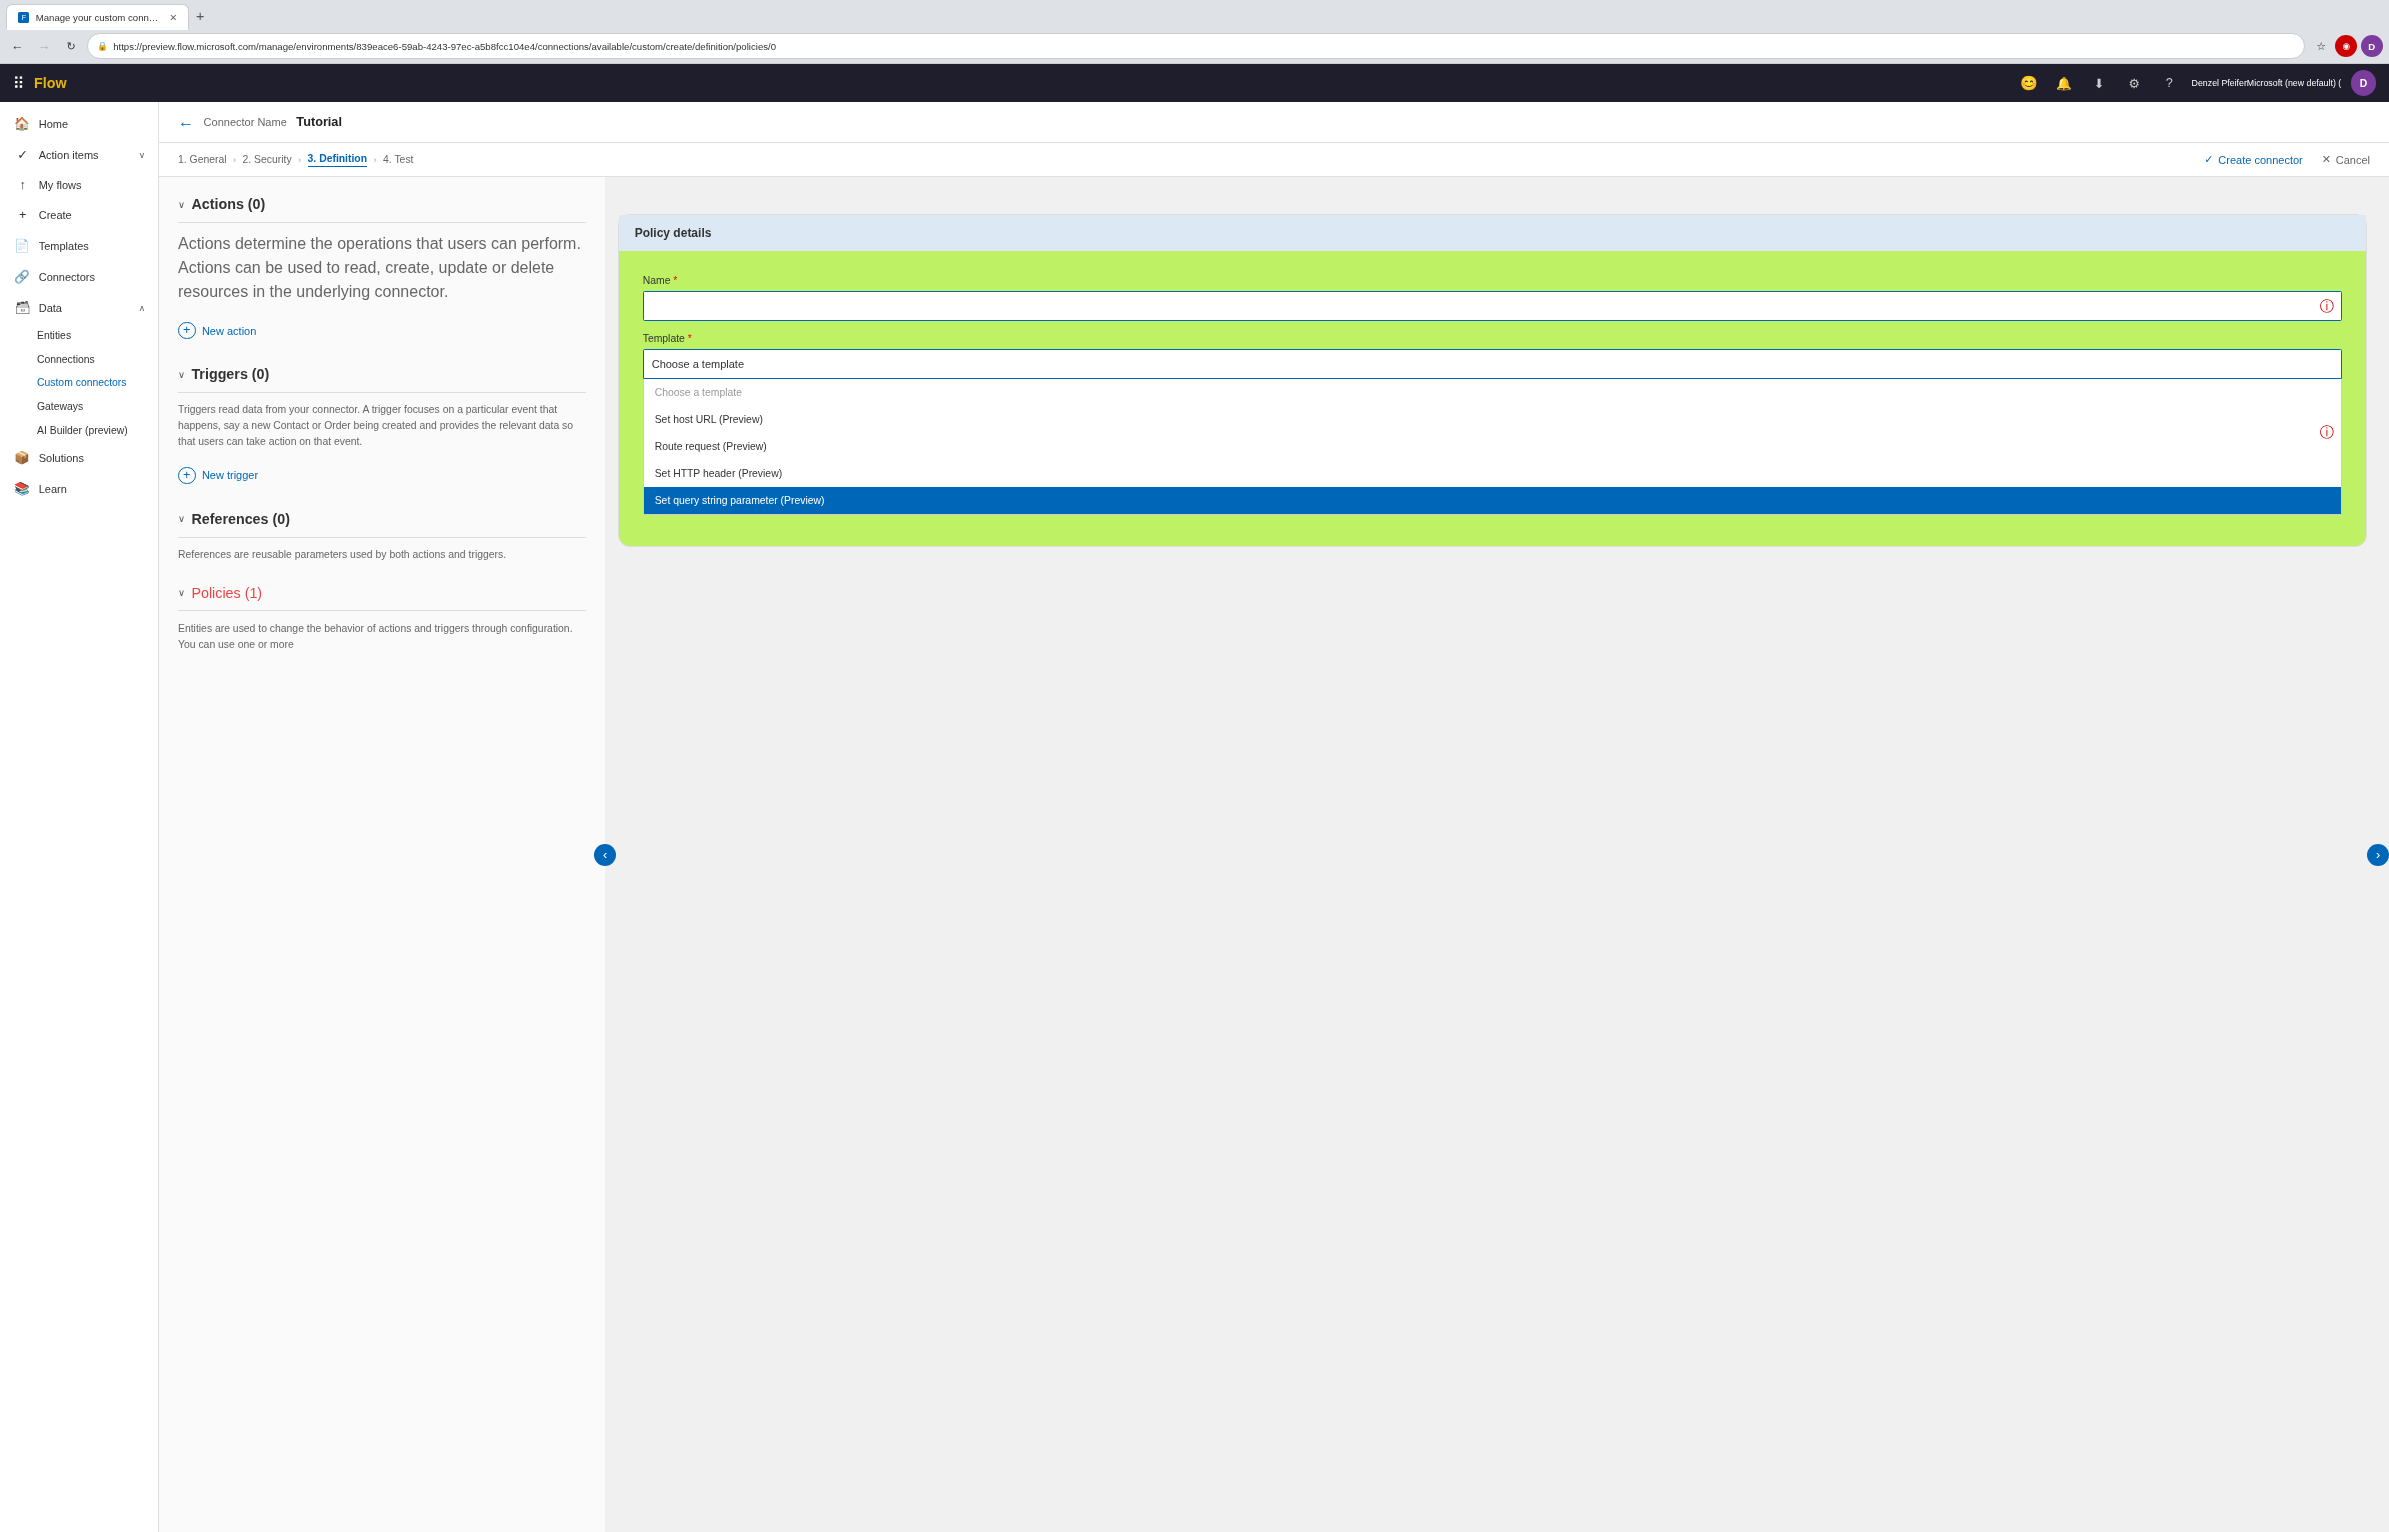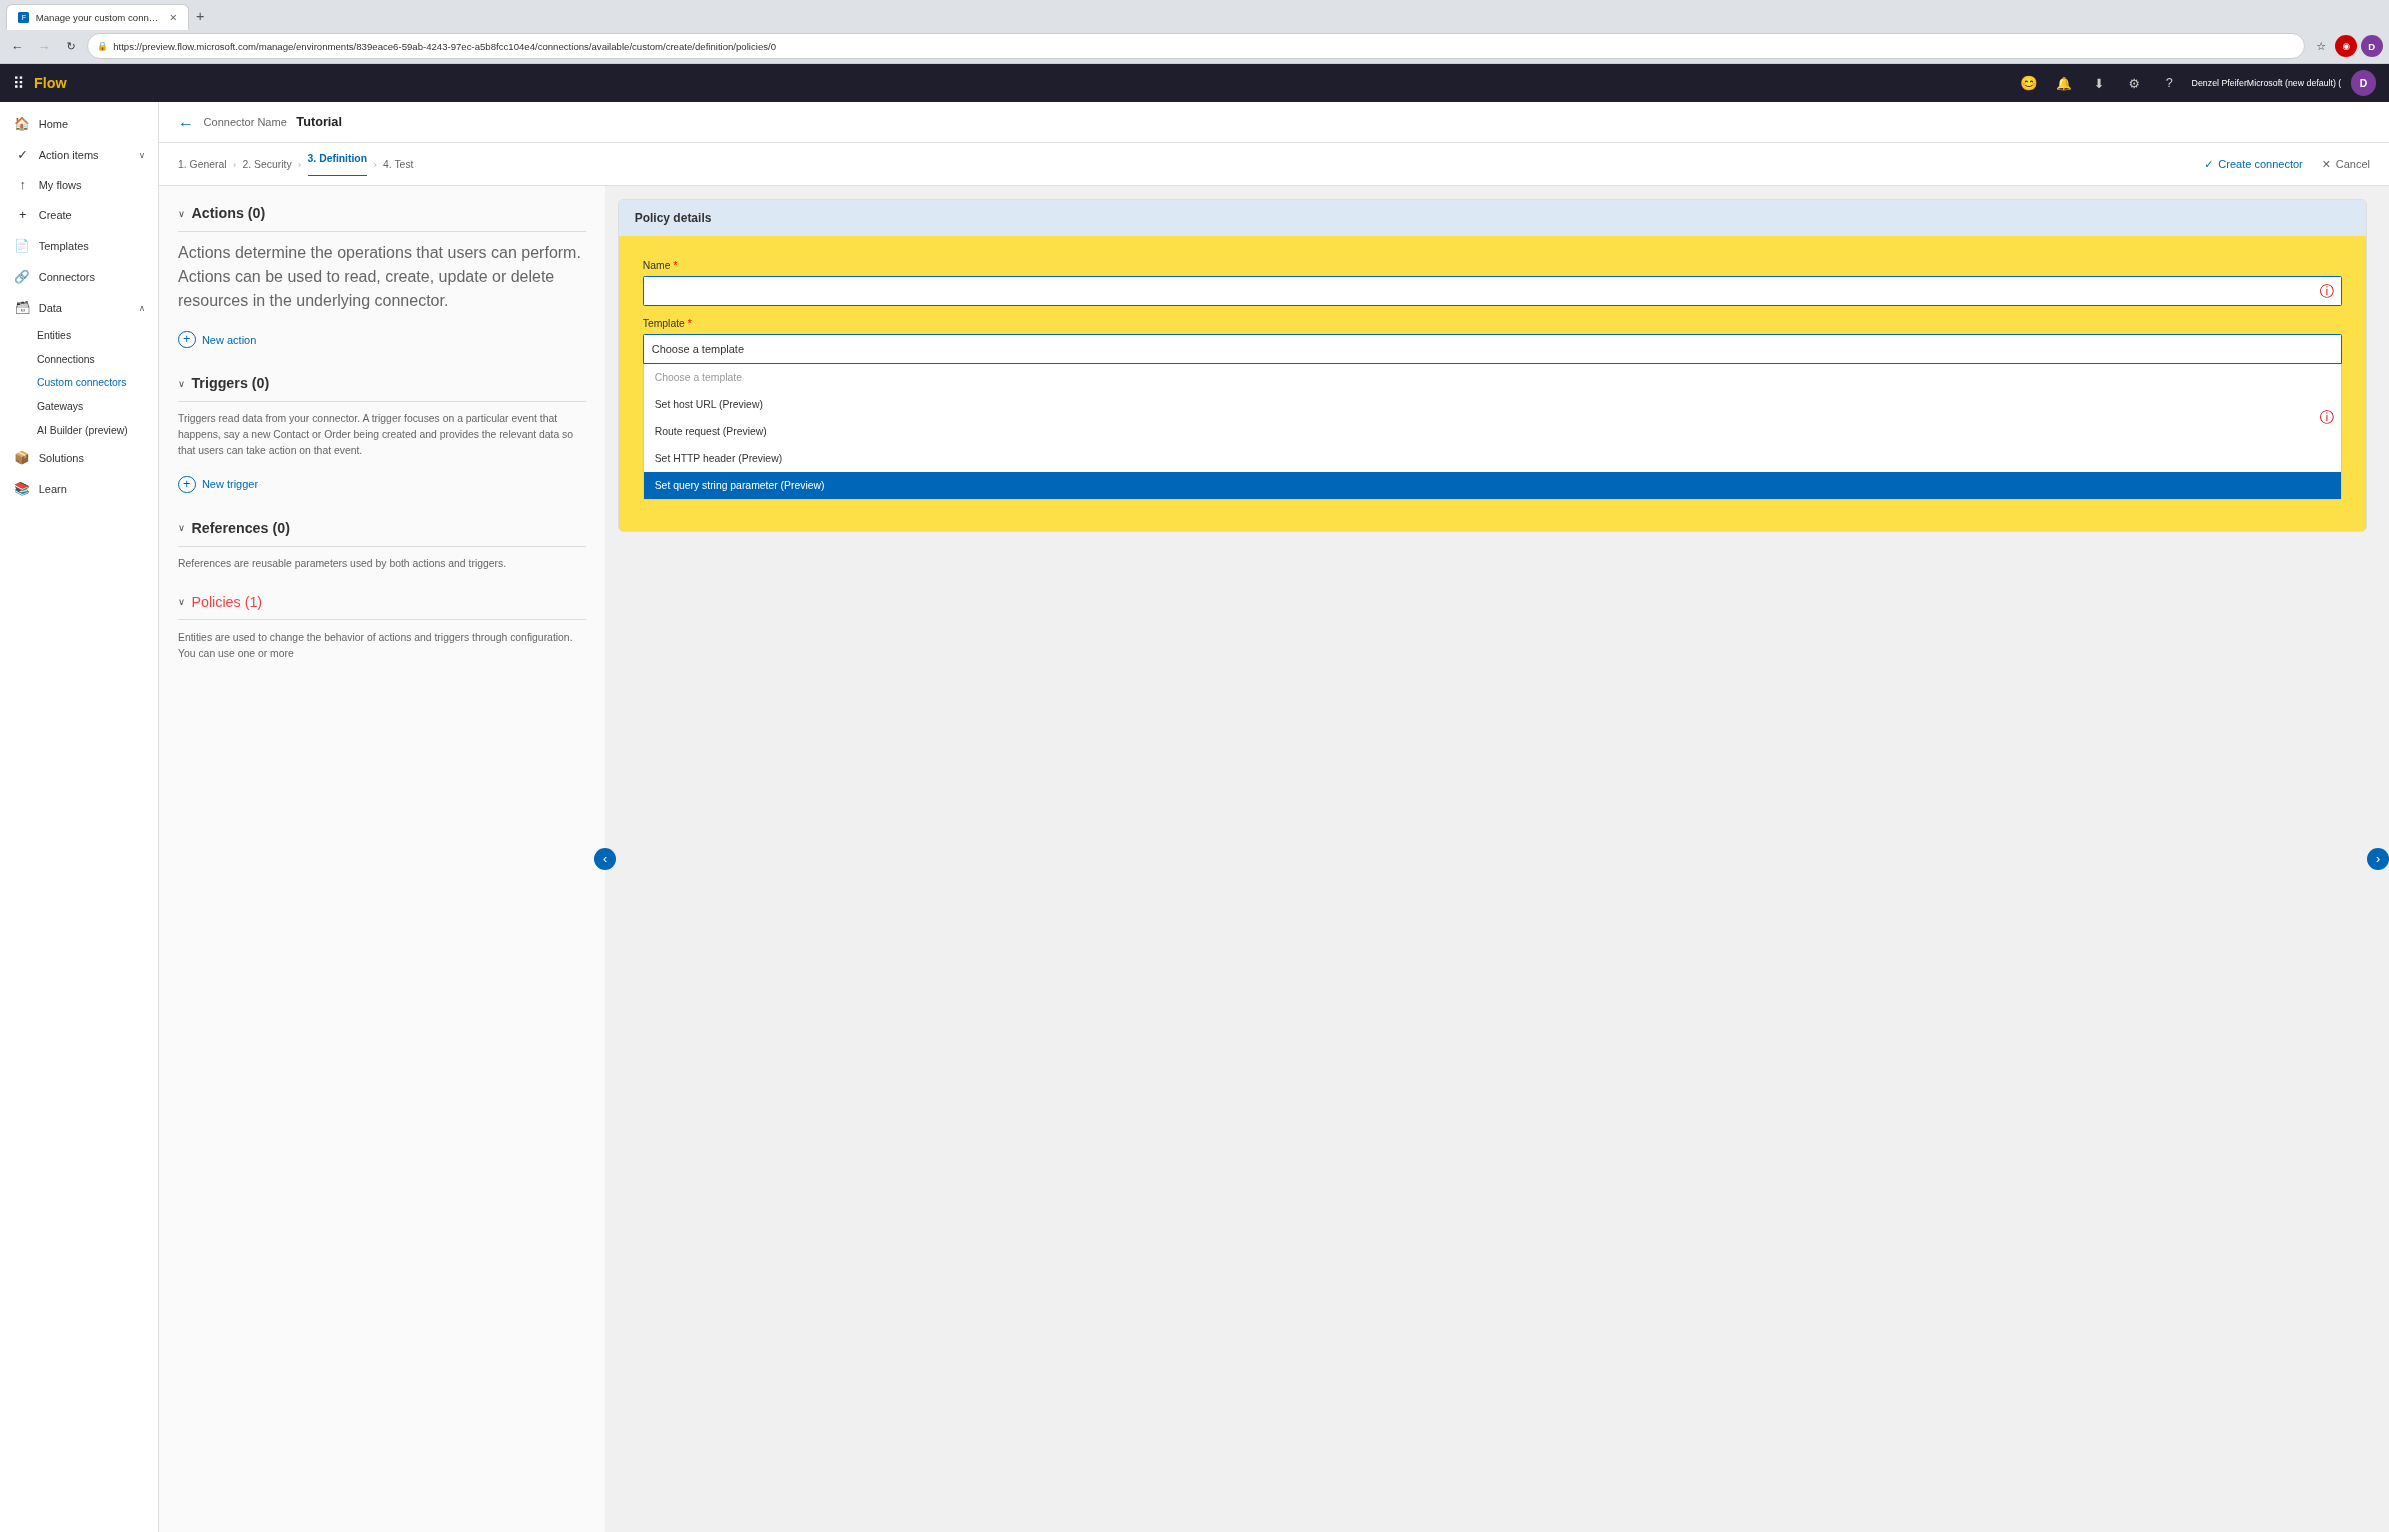--- a/index.html
+++ b/index.html
@@ -126,21 +126,21 @@
 
     <div style="background:#fff;padding:9.6px 19px;display:flex;align-items:center;border-bottom:0.8px solid #e0e0e0;">
       <div style="display:flex;align-items:center;gap:4.8px;font-size:10.4px;color:#666;cursor:pointer;">
         <span>1. General</span>
       </div>
       <span style="font-size:9.6px;color:#aaa;margin:0 6.4px;">›</span>
       <div style="display:flex;align-items:center;gap:4.8px;font-size:10.4px;color:#666;cursor:pointer;">
         <span>2. Security</span>
       </div>
       <span style="font-size:9.6px;color:#aaa;margin:0 6.4px;">›</span>
-      <div style="display:flex;align-items:center;gap:4.8px;font-size:10.4px;color:#0067b8;font-weight:600;cursor:pointer;border-bottom:1.6px solid #0067b8;padding-bottom:11px;">
+      <div style="display:flex;align-items:center;gap:4.8px;font-size:10.4px;color:#0067b8;font-weight:600;cursor:pointer;border-bottom:1.6px solid #0067b8;padding-bottom:2px;">
         <span>3. Definition</span>
       </div>
       <span style="font-size:9.6px;color:#aaa;margin:0 6.4px;">›</span>
       <div style="display:flex;align-items:center;gap:4.8px;font-size:10.4px;color:#666;cursor:pointer;">
         <span>4. Test</span>
       </div>
       <div style="flex:1;"></div>
       <div style="display:flex;align-items:center;gap:4.8px;font-size:11px;cursor:pointer;color:#0067b8;margin-right:19px;">
         <span>✓</span>
         <span>Create connector</span>
@@ -194,21 +194,21 @@
           </div>
           <p style="font-size:10.4px;color:#666;line-height:1.5;margin-bottom:12.7px;">Entities are used to change the behavior of actions and triggers through configuration. You can use one or more</p>
         </div>
 
       </div>
 
       <div style="position:absolute;left:435px;top:50%;transform:translateY(-50%);z-index:10;width:22px;height:22px;background:#0067b8;color:white;border-radius:50%;display:flex;align-items:center;justify-content:center;font-size:12.7px;cursor:pointer;">‹</div>
       <div style="position:absolute;right:0;top:50%;transform:translateY(-50%);z-index:10;width:22px;height:22px;background:#0067b8;color:white;border-radius:50%;display:flex;align-items:center;justify-content:center;font-size:12.7px;cursor:pointer;">›</div>
 
       <div style="flex:1;overflow-y:auto;padding:12.7px 22px 12.7px 12.7px;background:#f0f0f0;">
-        <div style="background:#fde047;border:0.8px solid #ddd;border-radius:6px;">
+        <div style="background:#bef264;border:0.8px solid #ddd;border-radius:12px;margin-top:24px;">
           <div style="background:#dce9f5;padding:11px 16px;font-size:12px;font-weight:600;color:#333;">Policy details</div>
           <div style="padding:24px;">
 
             <div style="margin-bottom:12.7px;">
               <div style="font-size:10.4px;color:#333;margin-bottom:4.8px;">
                 <span>Name</span><span style="color:red;"> *</span>
               </div>
               <div style="position:relative;">
                 <input type="text" style="width: 100%; height: 30px; border: 0.8px solid rgb(0, 103, 184); border-radius: 1.6px; padding: 0px 29px 0px 8px; font-size: 11px; outline: none;" value="">
                 <span style="position:absolute;right:8px;top:50%;transform:translateY(-50%);color:#c00;font-size:14.3px;">ⓘ</span>

